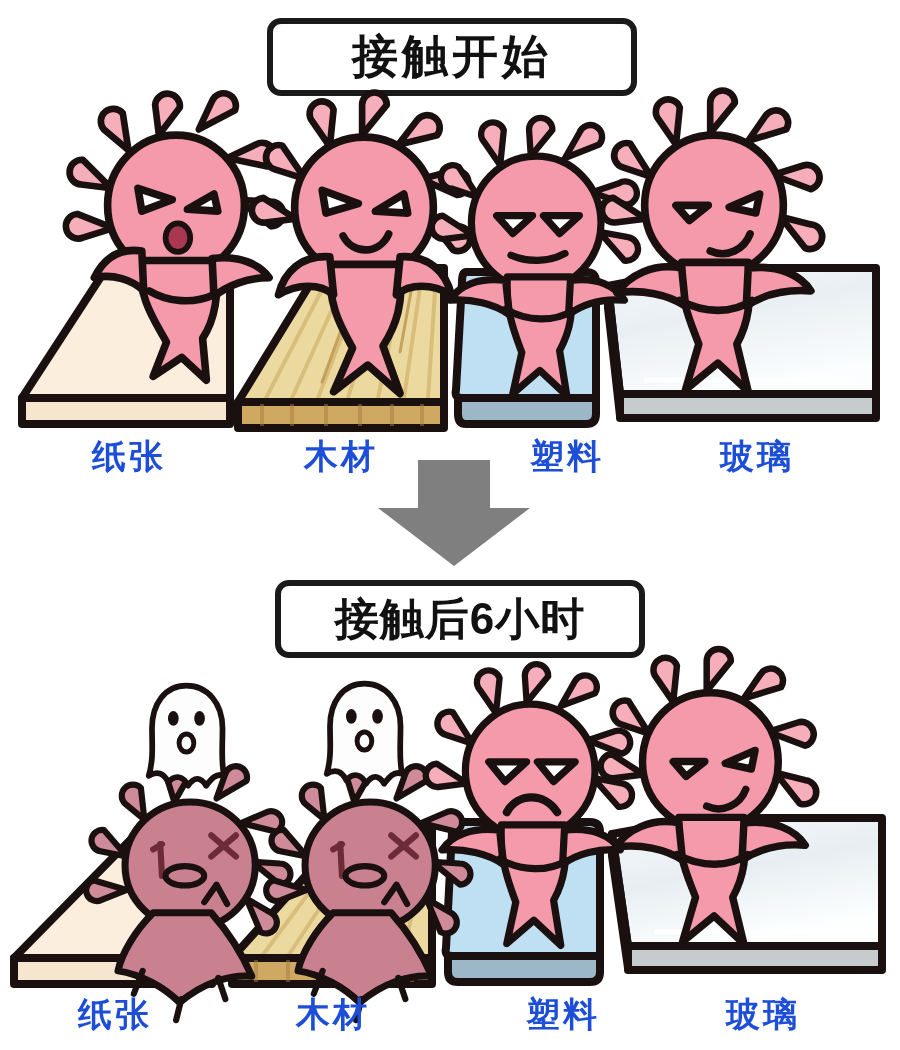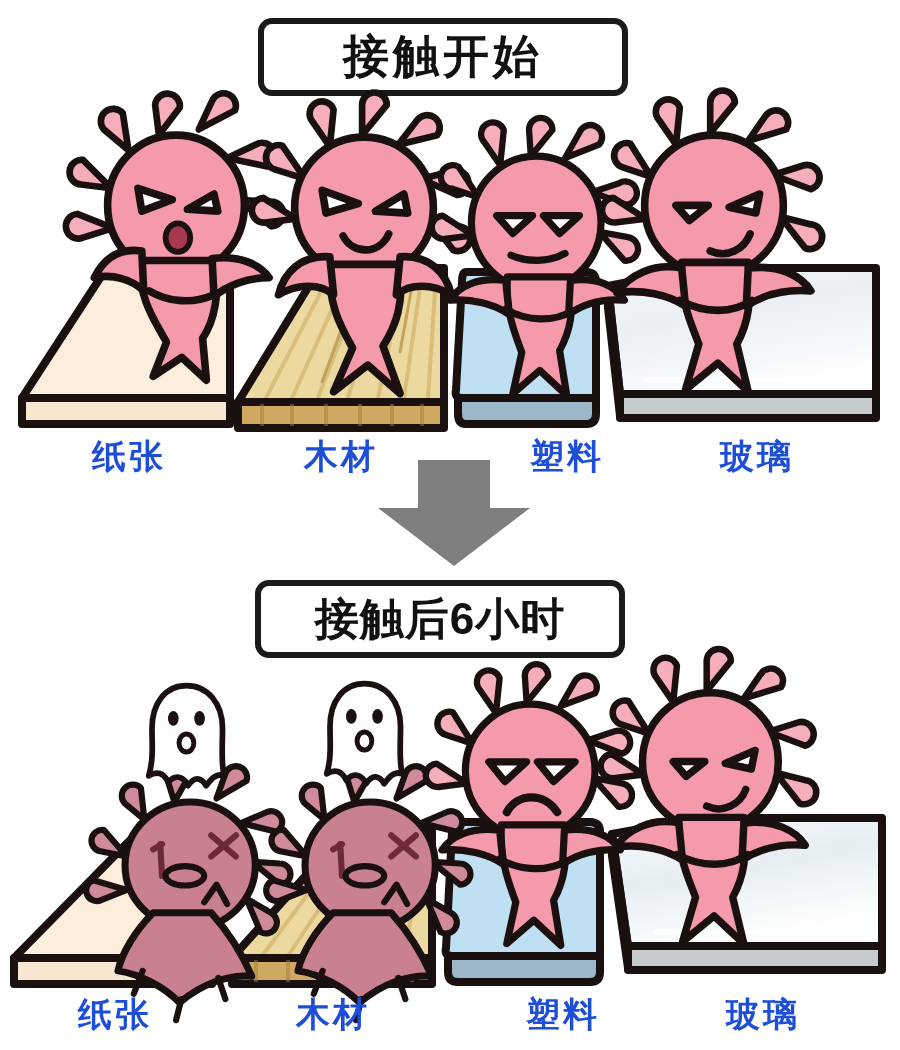--- a/index.html
+++ b/index.html
@@ -29,30 +29,31 @@
     background: #ffffff;
     border: 6px solid #1a1a1a;
     border-radius: 14px;
     display: flex;
     align-items: center;
     justify-content: center;
     color: #111111;
     font-weight: 700;
     letter-spacing: 4px;
     white-space: nowrap;
+    margin-left: 9px;
   }
   #title-top {
     left: 258px;
     top: 18px;
     width: 370px;
     height: 78px;
     font-size: 46px;
   }
   #title-bottom {
-    left: 255px;
+    left: 266px;
     top: 580px;
     width: 370px;
     height: 78px;
     font-size: 44px;
     letter-spacing: 1px;
   }
 
   
   .mat-label {
     position: absolute;

